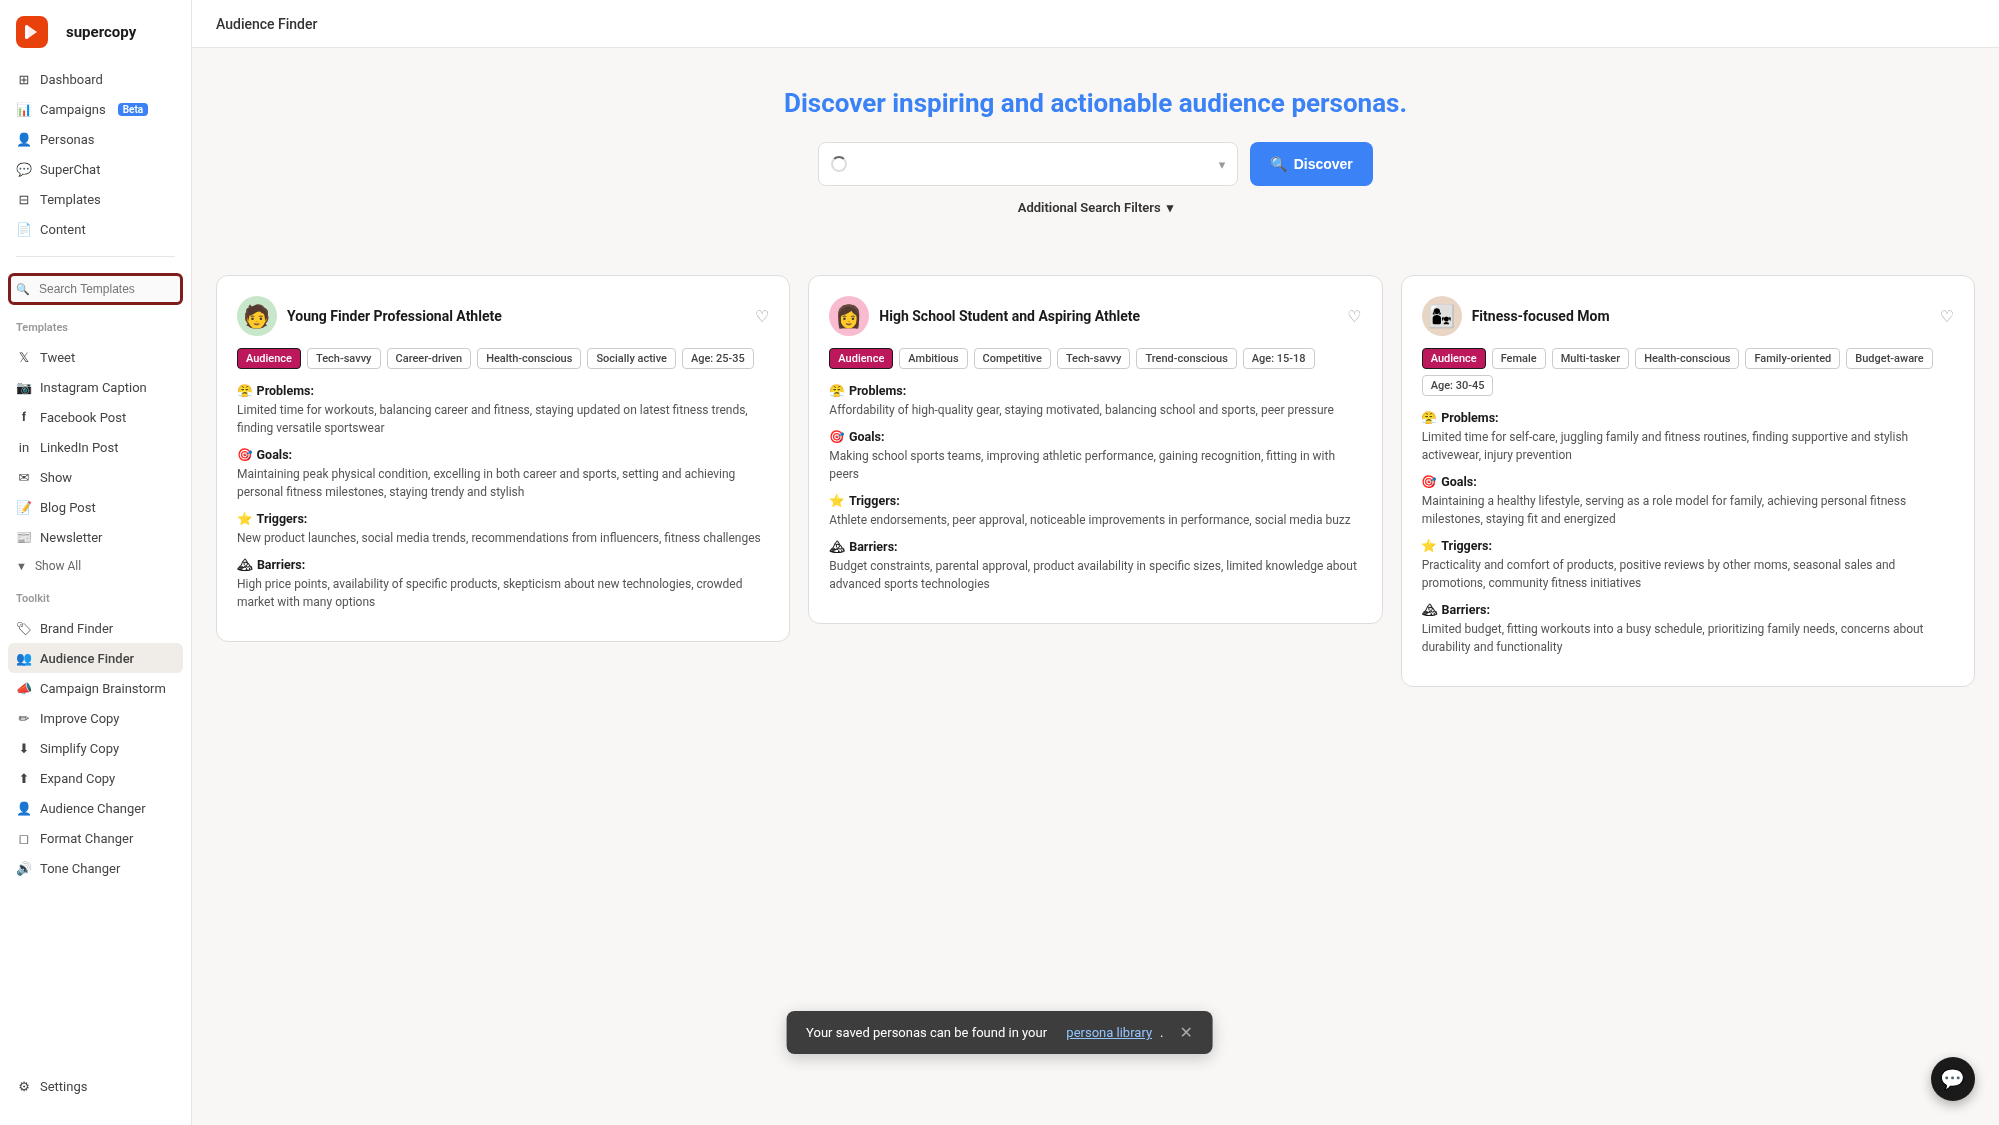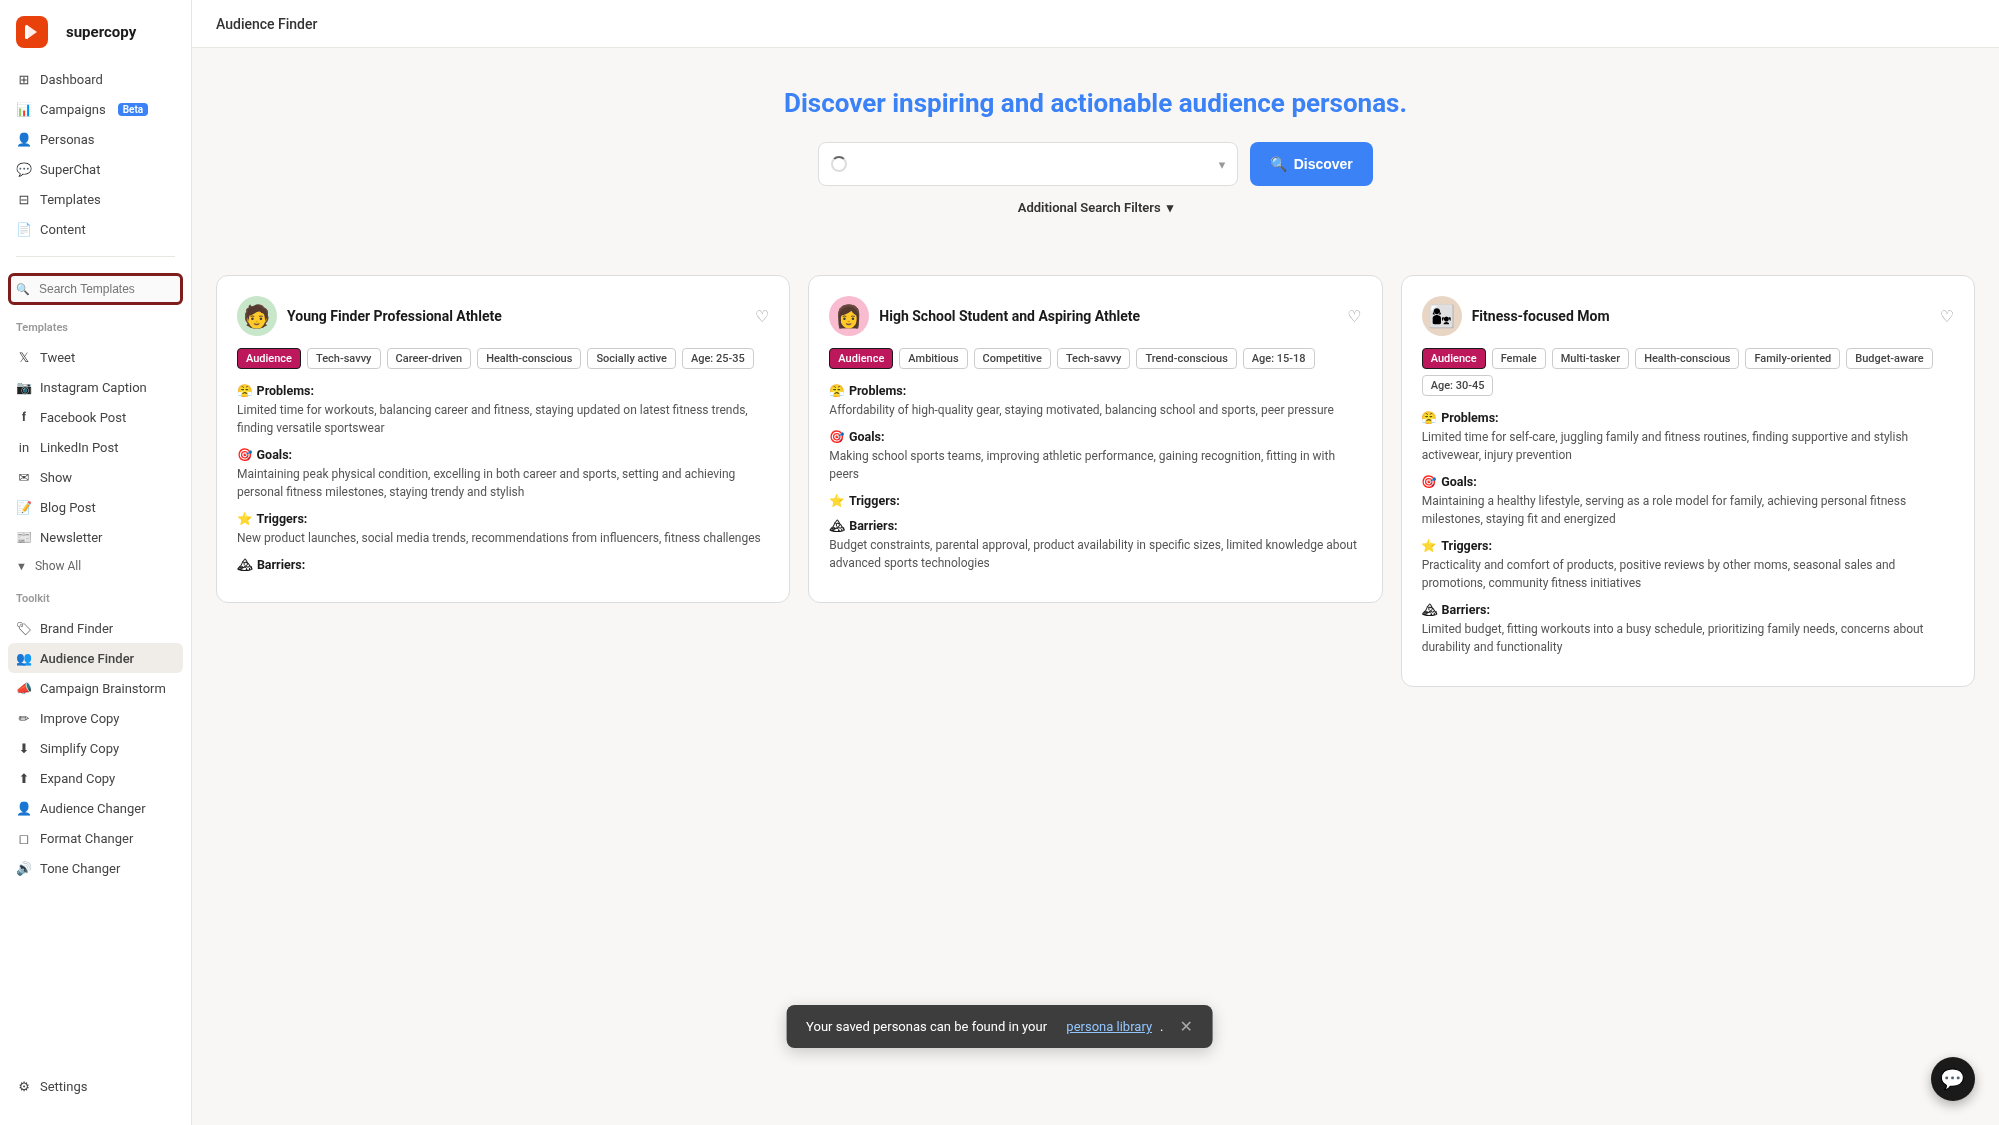--- a/index.html
+++ b/index.html
@@ -157,21 +157,21 @@
     .tag.audience { background: #be185d; color: #fff; border-color: #1a1a1a; }
     .card-section { margin-bottom: 10px; }
     .card-section-title {
       font-size: 12.5px; font-weight: 700; color: #1a1a1a;
       margin-bottom: 3px; display: flex; align-items: center; gap: 4px;
     }
     .card-section-text { font-size: 12px; color: #555; line-height: 1.5; }
 
     
     .toast {
-      position: fixed; bottom: 77px; left: 50%; transform: translateX(-50%);
+      position: fixed; bottom: 71px; left: 50%; transform: translateX(-50%);
       background: #3d3d3d; color: #fff;
       padding: 12px 20px; border-radius: 8px;
       font-size: 13px; display: flex; align-items: center; gap: 8px;
       box-shadow: 0 4px 16px rgba(0,0,0,0.2);
       z-index: 100;
     }
     .toast a { color: #93c5fd; cursor: pointer; }
     .toast-close { background: none; border: none; color: #aaa; cursor: pointer; font-size: 16px; margin-left: 8px; }
 
     
@@ -382,20 +382,21 @@
     <div class="card-section">
       <div class="card-section-title"><span>🎯</span> Goals:</div>
       <div class="card-section-text">Maintaining peak physical condition, excelling in both career and sports, setting and achieving personal fitness milestones, staying trendy and stylish</div>
     </div>
     <div class="card-section">
       <div class="card-section-title"><span>⭐</span> Triggers:</div>
       <div class="card-section-text">New product launches, social media trends, recommendations from influencers, fitness challenges</div>
     </div>
     <div class="card-section">
       <div class="card-section-title"><span>🏔</span> Barriers:</div>
+      <div class="card-section-text">High price points, availability of specific products, skepticism about new technologies, crowded market with many options</div>
     </div>
   </div>
         <div class="persona-card">
     <div class="card-header">
       <div class="card-avatar" style="background:#f8bbd0; font-size:22px;">👩</div>
       <span class="card-title">High School Student and Aspiring Athlete</span>
       <button class="heart-btn">♡</button>
     </div>
     <div class="tags">
             <span class="tag audience">Audience</span>
@@ -408,20 +409,21 @@
     <div class="card-section">
       <div class="card-section-title"><span>😤</span> Problems:</div>
       <div class="card-section-text">Affordability of high-quality gear, staying motivated, balancing school and sports, peer pressure</div>
     </div>
     <div class="card-section">
       <div class="card-section-title"><span>🎯</span> Goals:</div>
       <div class="card-section-text">Making school sports teams, improving athletic performance, gaining recognition, fitting in with peers</div>
     </div>
     <div class="card-section">
       <div class="card-section-title"><span>⭐</span> Triggers:</div>
+      <div class="card-section-text">Athlete endorsements, peer approval, noticeable improvements in performance, social media buzz</div>
     </div>
     <div class="card-section">
       <div class="card-section-title"><span>🏔</span> Barriers:</div>
       <div class="card-section-text">Budget constraints, parental approval, product availability in specific sizes, limited knowledge about advanced sports technologies</div>
     </div>
   </div>
         <div class="persona-card">
     <div class="card-header">
       <div class="card-avatar" style="background:#e8d5c4; font-size:22px;">👩‍👧</div>
       <span class="card-title">Fitness-focused Mom</span>

